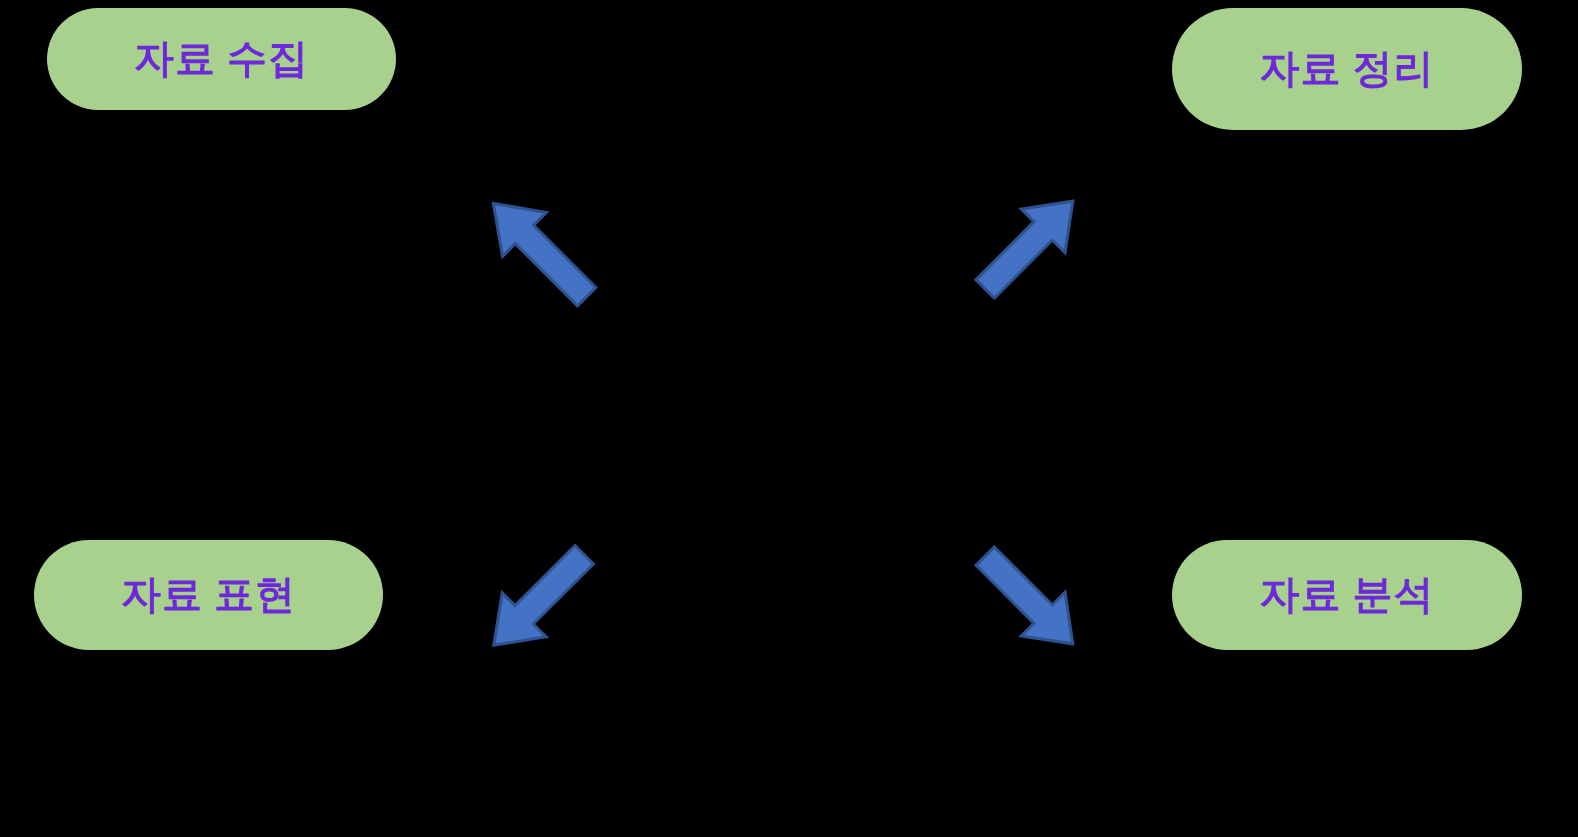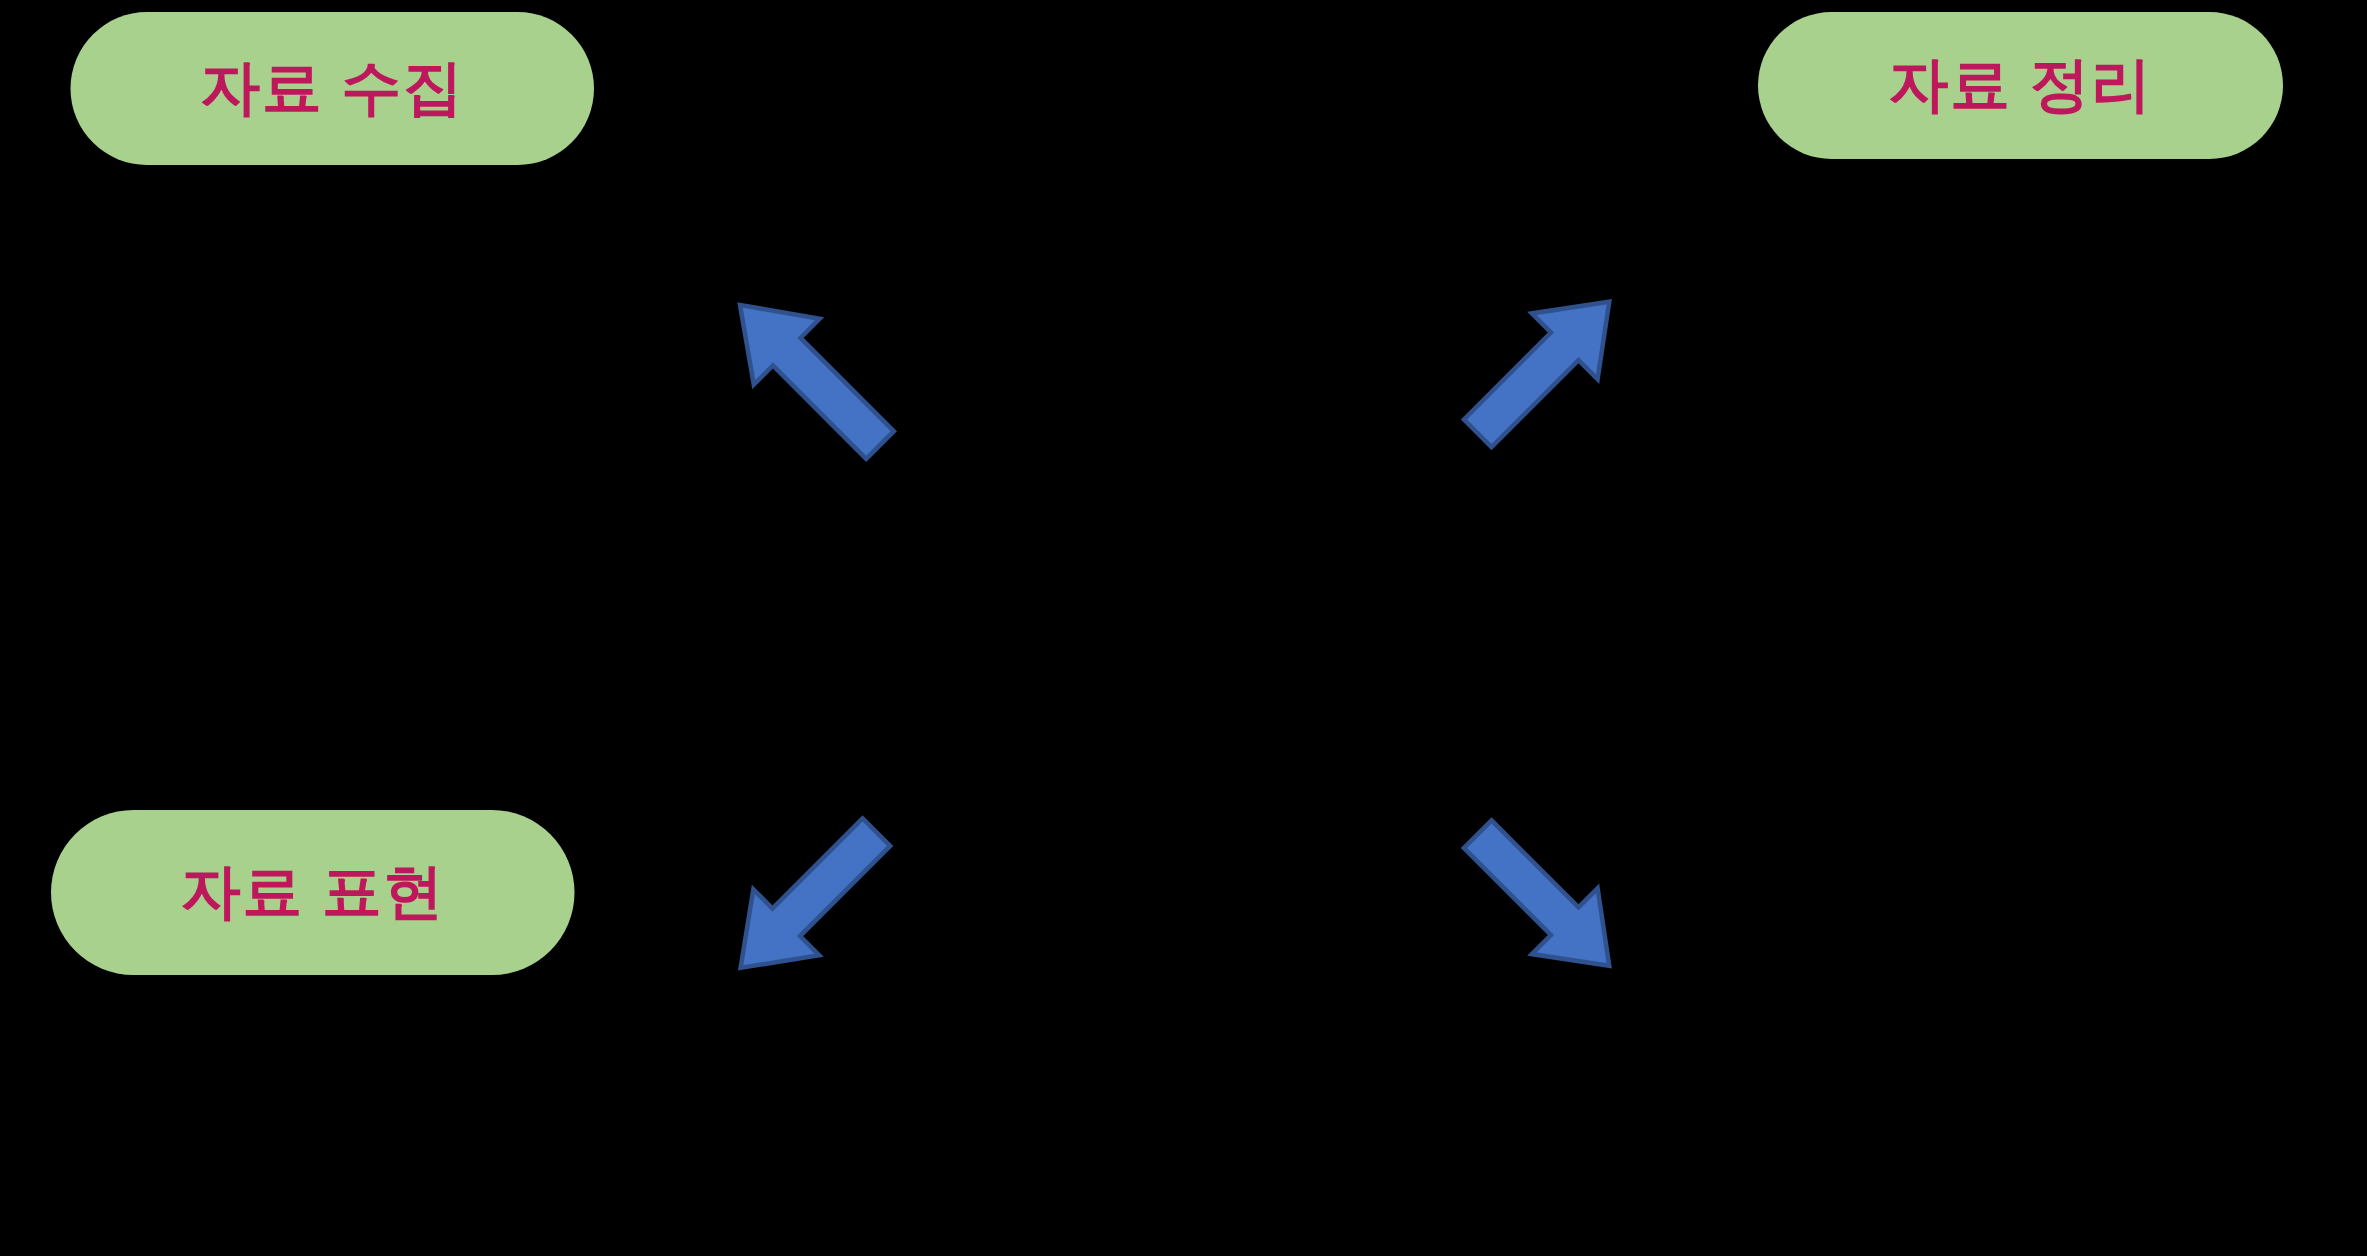--- a/index.html
+++ b/index.html
@@ -21,31 +21,31 @@
   .node-box {
     position: absolute;
     display: flex;
     align-items: center;
     justify-content: center;
     background: #a9d18e;
     border-radius: 999px;
     box-sizing: border-box;
   }
   .node-label {
-    color: #be185d;
+    color: #6d28d9;
     font-size: 40px;
     font-weight: bold;
     letter-spacing: 1px;
     line-height: 1;
     white-space: nowrap;
-    font-family: Liberation Sans, sans-serif;
+    font-family: Liberation Serif, serif;
   }
   
   #node-collect   { left: 47px;   top: 8px;   width: 349px; height: 102px; }
-  #node-organize  { left: 1172px; top: 8px;   width: 350px; height: 98px; text-align: right; }
+  #node-organize  { left: 1172px; top: 8px;   width: 350px; height: 122px; text-align: right; }
   #node-represent { left: 34px;   top: 540px; width: 349px; height: 110px; }
   #node-analyze   { left: 1172px; top: 540px; width: 350px; height: 110px; }
 
   .arrow-layer {
     position: absolute;
     left: 0;
     top: 0;
     width: 1578px;
     height: 837px;
     pointer-events: none;
@@ -67,20 +67,23 @@
   </div>
 
   <div class="node-box" id="node-organize">
     <span class="node-label">자료 정리</span>
   </div>
 
   <div class="node-box" id="node-represent">
     <span class="node-label">자료 표현</span>
   </div>
 
+  <div class="node-box" id="node-analyze">
+    <span class="node-label">자료 분석</span>
+  </div>
 
   <svg class="arrow-layer" viewBox="0 0 1578 837" width="1578" height="837" aria-hidden="true">
 
     <g transform="translate(540,250) rotate(-135)">
       <polygon class="arrow-shape" points="-66,-13 22,-13 22,-31 66,0 22,31 22,13 -66,13"></polygon>
     </g>
 
     <g transform="translate(1029,245) rotate(-45)">
       <polygon class="arrow-shape" points="-62,-13 20,-13 20,-31 62,0 20,31 20,13 -62,13"></polygon>
     </g>

